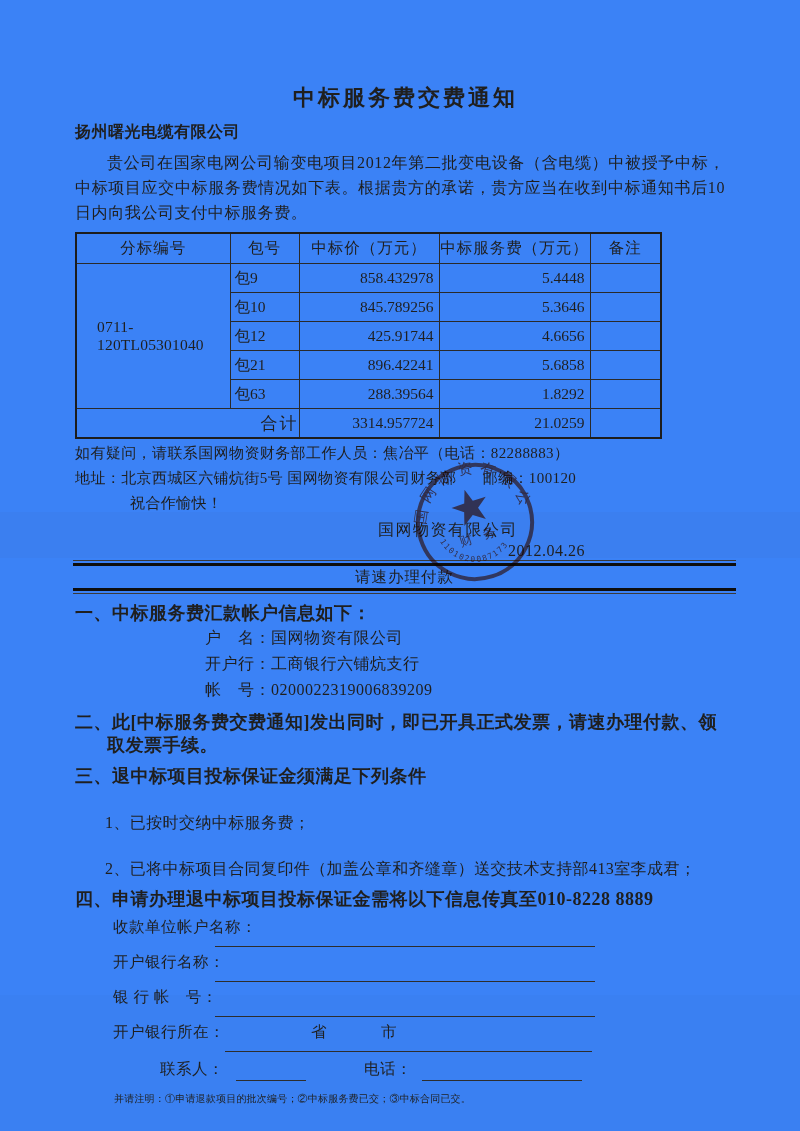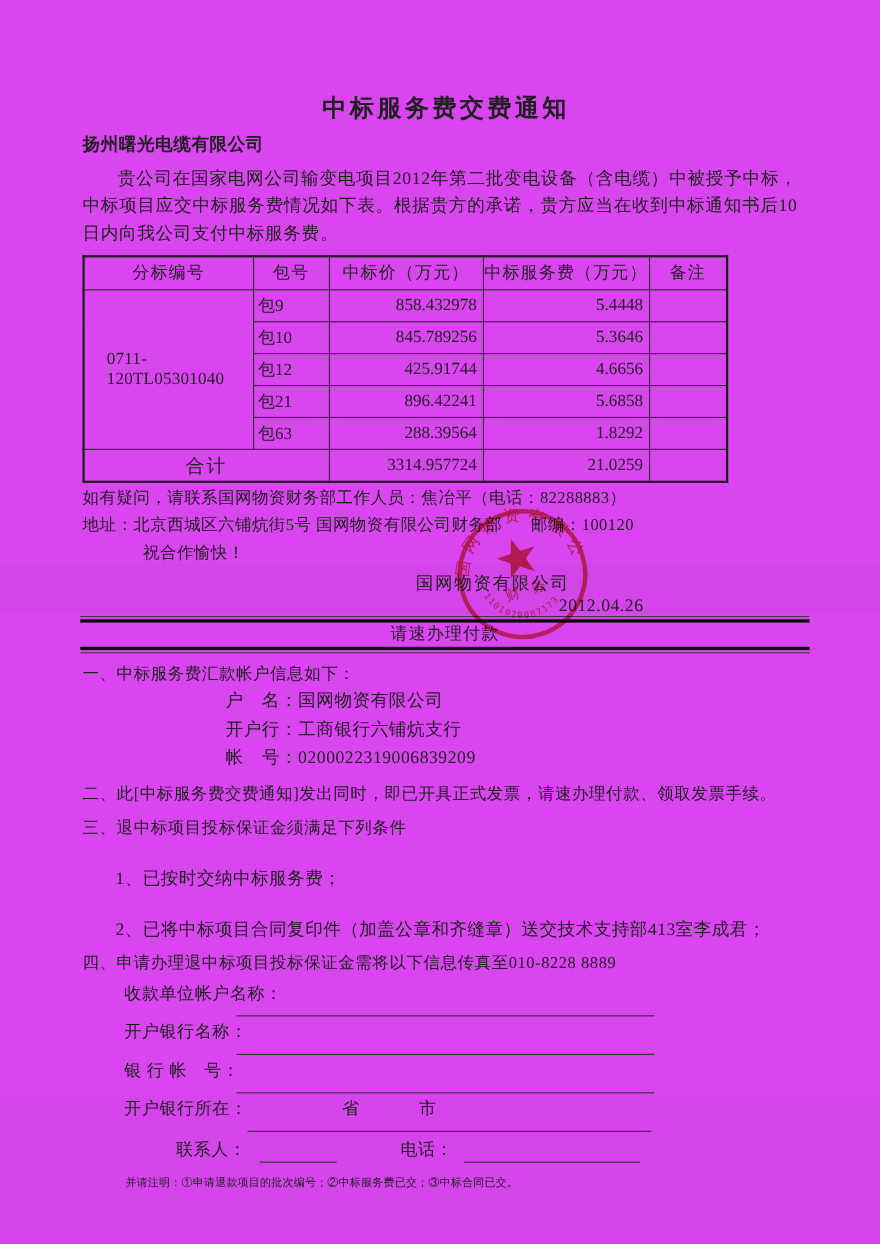--- a/index.html
+++ b/index.html
@@ -1,20 +1,20 @@
 <!DOCTYPE html>
 <html><head>
 <meta charset="utf-8">
 <style>
   html,body{margin:0;padding:0;background:#e8e8e8;}
   .page{
     position:relative;
     width:800px;height:1131px;
     margin:0 auto;
-    background:#d946ef;
+    background:#3b82f6;
     font-family:"Liberation Serif","DejaVu Serif",serif;
     color:#1f1f1f;
     overflow:hidden;
   }
   .content{position:relative;padding:84px 64px 0 75px;}
   .scan-tint{position:absolute;left:0;width:800px;background:rgba(60,60,60,0.03);pointer-events:none;}
   .tint1{top:512px;height:46px;}
   .tint2{top:995px;height:136px;background:rgba(60,60,60,0.02);}
 
   .doc-title{
@@ -31,41 +31,41 @@
     border-collapse:collapse;margin-top:7px;table-layout:fixed;
     border:2px solid #1d1d1d;
   }
   .fee-table th,.fee-table td{border:1px solid #2a2a2a;padding:0;}
   .fee-table th{font-weight:normal;font-size:15.5px;text-align:center;height:29px;letter-spacing:1px;}
   .fee-table td{height:28px;font-size:15.5px;}
   .col-sec{width:154px;} .col-pkg{width:69px;} .col-price{width:140px;} .col-fee{width:151px;} .col-remark{width:71px;}
   td.sec-no{text-align:left;padding-left:20px;font-size:15.5px;letter-spacing:0.2px;}
   td.pkg{text-align:left;padding-left:4px;}
   td.num{text-align:right;padding-right:5px;}
-  td.total-label{text-align:center;font-size:17px;letter-spacing:2px;}
+  td.total-label{text-align:right;font-size:17px;letter-spacing:2px;}
 
   .contact-line{font-size:15px;line-height:22px;margin-top:3px;letter-spacing:0.4px;}
   .contact-line .postcode{margin-left:26px;}
   .wish{margin-left:55px;}
 
   .sig-block{position:relative;height:40px;margin-top:4px;}
   .signer{position:absolute;left:303px;top:2px;font-size:16px;letter-spacing:1.5px;}
   .sign-date{position:absolute;left:433px;top:24px;font-size:16px;letter-spacing:0.5px;}
   .seal{position:absolute;left:334px;top:-62px;width:132px;height:132px;
         opacity:0.88;mix-blend-mode:multiply;pointer-events:none;}
 
   .banner{margin-left:-2px;width:663px;margin-top:2px;}
   .rule{width:100%;}
   .rule.thin{border-top:1px solid #3a3a3a;}
   .rule.thick{border-top:3px solid #0e0e0e;margin-top:2px;}
   .rule.thick-b{border-top:3px solid #0e0e0e;}
   .rule.thin-b{border-top:1px solid #3a3a3a;margin-top:2px;}
   .banner-title{text-align:center;font-size:15.5px;line-height:22px;letter-spacing:1px;}
 
-  .sec-title{font-size:15px;font-weight:normal;letter-spacing:0.5px;line-height:23px;margin-top:8px;}
+  .sec-title{font-size:18px;font-weight:bold;letter-spacing:0.5px;line-height:23px;margin-top:8px;}
   .acct-row{margin-left:130px;font-size:16px;line-height:26px;letter-spacing:0.5px;}
   .bold-note{margin-left:88px;font-size:20px;font-weight:bold;letter-spacing:1px;line-height:26px;margin-top:1px;}
   .sec2{width:612px;padding-left:32px;text-indent:-32px;box-sizing:content-box;}
   .sub-item{margin-left:30px;font-size:16px;line-height:23px;margin-top:23px;letter-spacing:0.4px;}
 
   .form{margin-top:5px;}
   .form-label{margin-left:38px;font-size:15.5px;line-height:21px;letter-spacing:0.5px;}
   .f-line{margin-left:140px;width:380px;height:0;border-bottom:1.5px solid #2d2d2d;margin-top:9px;margin-bottom:4px;}
   .f-line.loc{margin-left:150px;width:367px;}
   .loc-row .prov{margin-left:86px;} .loc-row .city{margin-left:54px;}

